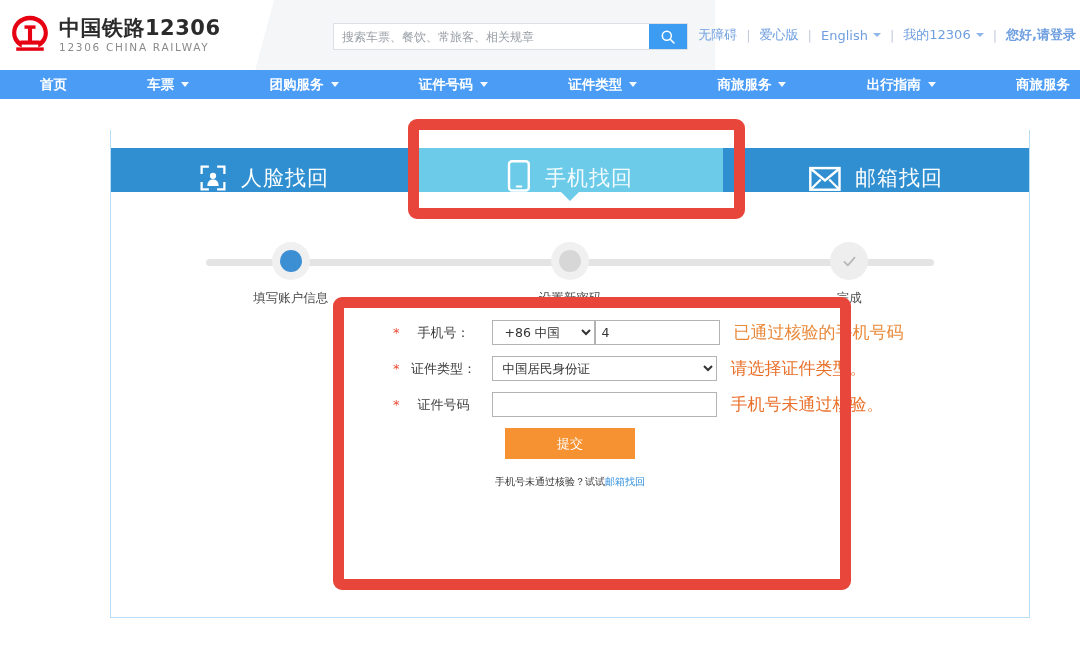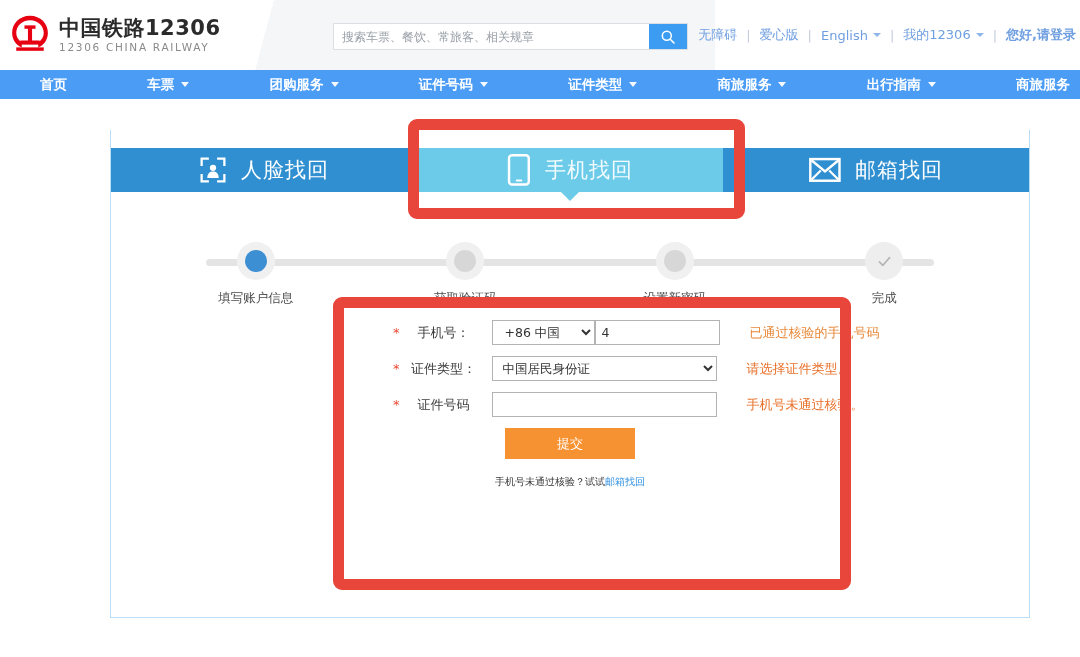--- a/index.html
+++ b/index.html
@@ -82,21 +82,21 @@
   }
 
   
   .panel {
     position: absolute; left: 110px; top: 130px;
     width: 920px; height: 488px;
     border: 1px solid #b8ddf5; border-top: none; background: #fff;
   }
   .tabs { display: flex; width: 918px; height: 62px; }
   .tab {
-    flex: 1; display: flex; align-items: center; justify-content: center;
+    flex: 1; display: flex; align-items: flex-end; justify-content: center;
     background: #2f8fd0; color: #fff; cursor: pointer; position: relative; margin-top: 18px;
   }
   .tab.active { background: #6ccbe8; }
   .tab-label {
     font-size: 21px; margin-left: 14px; letter-spacing: 1px;
   }
   .tab.active .tab-label { color: #f3fbfe; }
   .tab-arrow {
     position: absolute; bottom: -9px; left: 50%; margin-left: -9px;
     width: 0; height: 0;
@@ -142,21 +142,21 @@
   .sel, .txt {
     height: 25px; border: 1px solid #b3b3b3; background: #fff;
     font-size: 12.5px; color: #333; padding: 0 6px; outline: none;
     font-family: "DejaVu Sans", "Liberation Sans", sans-serif;
   }
   .sel-country { width: 103px; padding-left: 8px; }
   .sel-wide { width: 225px; }
   .txt-phone { width: 125px; margin-left: 0; }
   .txt-id { width: 225px; }
   .hint {
-    font-size: 13px; margin-left: 30px; white-space: nowrap;
+    font-size: 17px; margin-left: 14px; white-space: nowrap;
   }
   .hint-ok { color: #e8893a; }
   .hint-warn { color: #e8702a; }
 
   .submit-wrap { text-align: center; }
   .submit-btn {
     width: 130px; height: 31px; background: #f79232; border: none;
     color: #fff; font-size: 13px; cursor: pointer;
     font-family: "DejaVu Sans", "Liberation Sans", sans-serif;
   }
@@ -300,26 +300,20 @@
       <div class="step-line"></div>
       <div class="steps">
 
         <div class="step active">
           <div class="step-dot-outer">
             <div class="step-dot-inner"></div>
           </div>
           <div class="step-label">填写账户信息</div>
         </div>
 
-        <div class="step">
-          <div class="step-dot-outer">
-            <div class="step-dot-inner"></div>
-          </div>
-          <div class="step-label">获取验证码</div>
-        </div>
 
         <div class="step">
           <div class="step-dot-outer">
             <div class="step-dot-inner"></div>
           </div>
           <div class="step-label">设置新密码</div>
         </div>
 
         <div class="step done">
           <div class="step-dot-outer">

